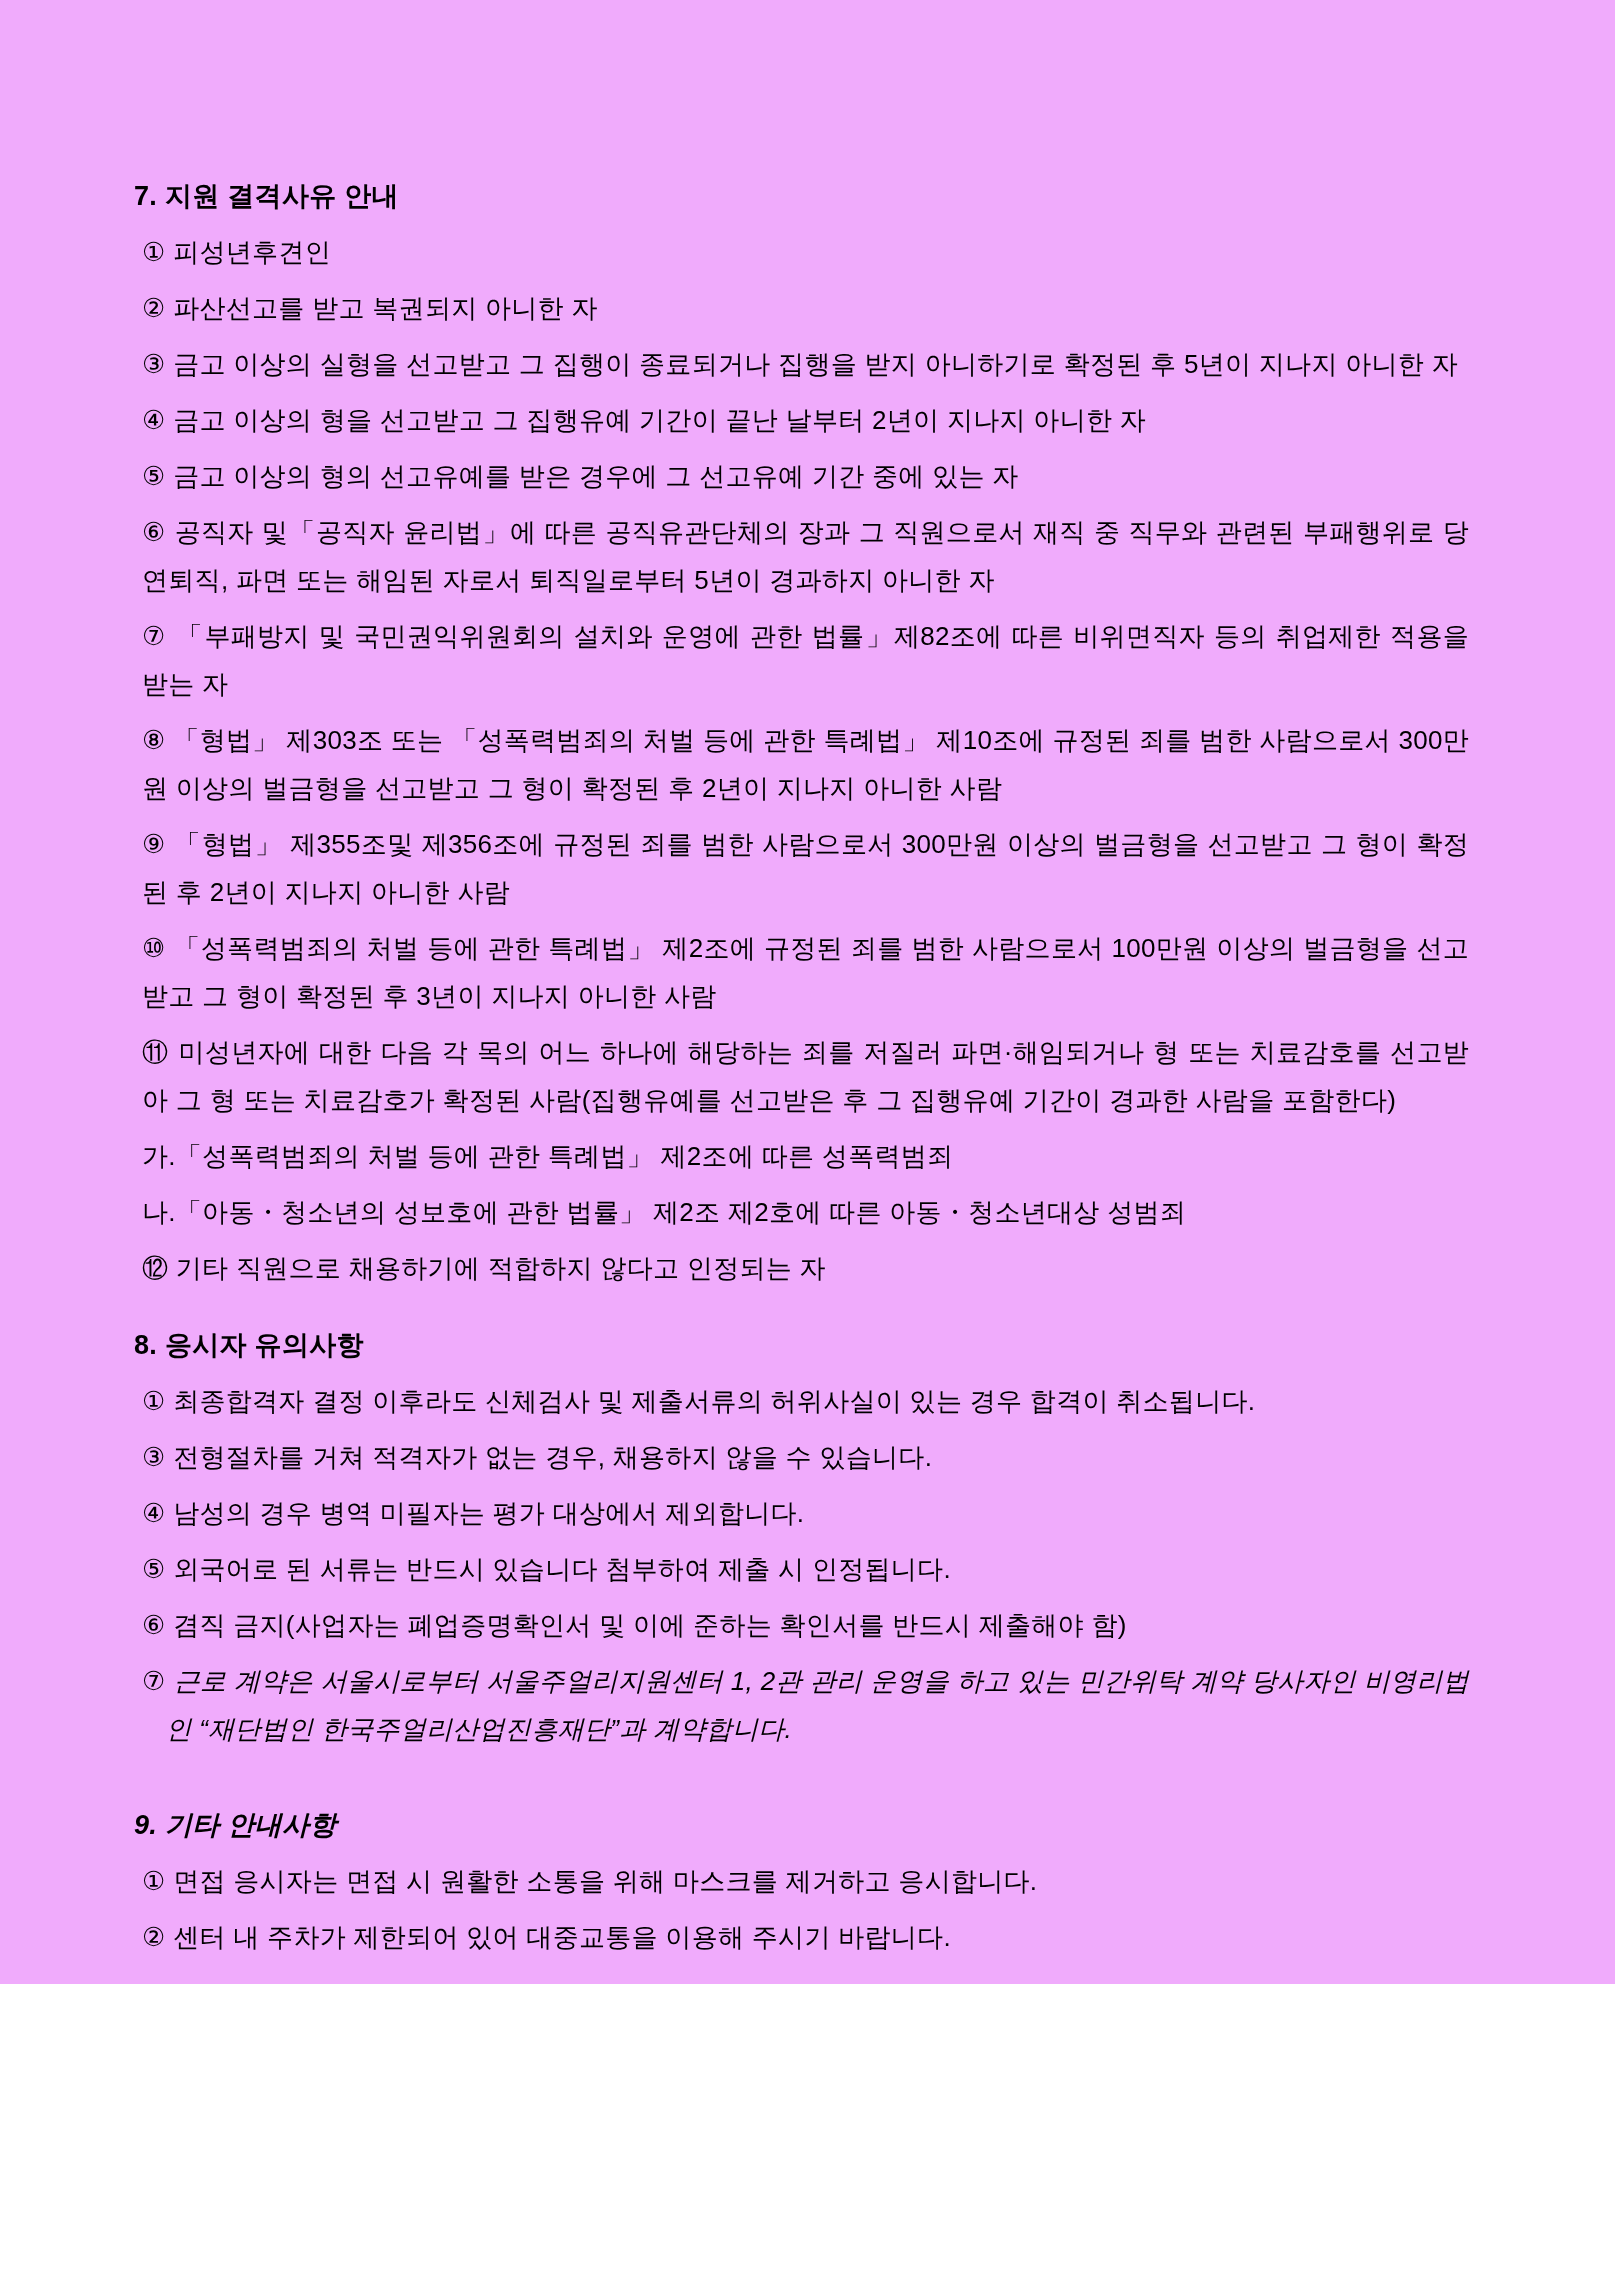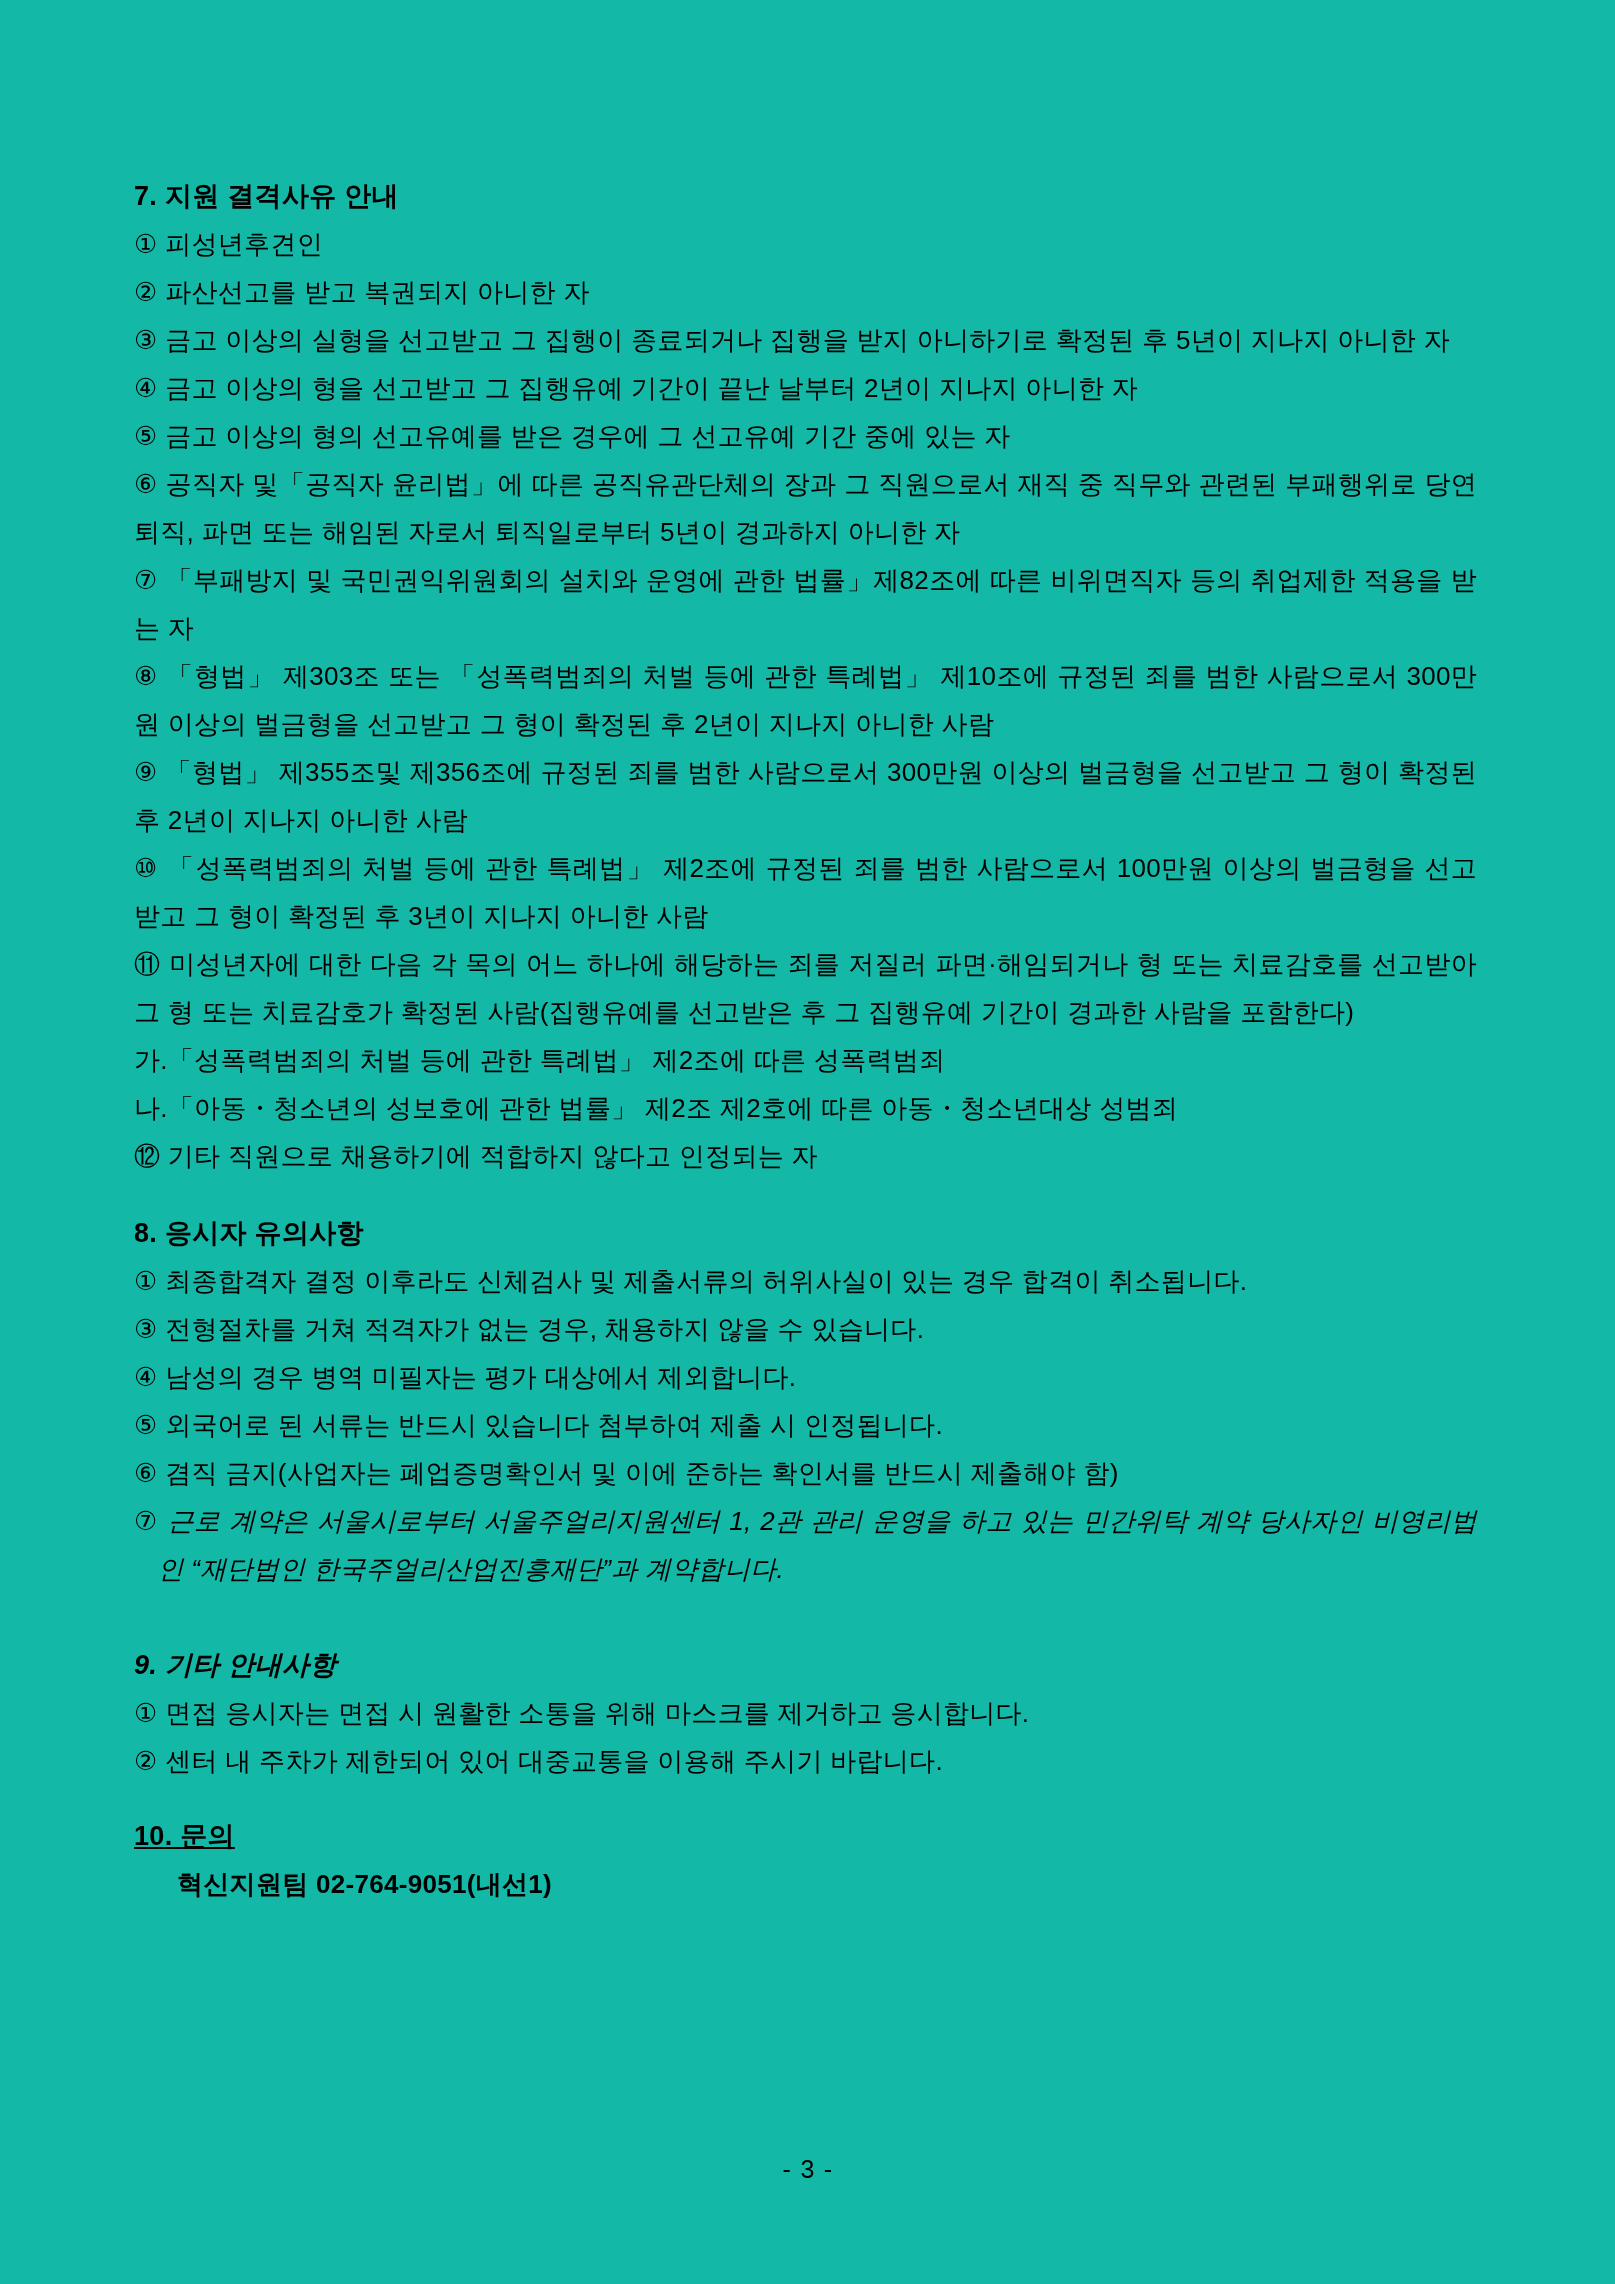--- a/index.html
+++ b/index.html
@@ -6,40 +6,40 @@
   body {
     width: 1616px;
     height: 2284px;
     background: #ffffff;
     color: #000000;
     font-family: "Liberation Sans", "DejaVu Sans", sans-serif;
   }
   .page {
     position: relative;
     width: 1616px;
-    height: 2284px;
-    background: #14b8a6;
+    height: 1984px;
+    background: #f0abfc;
     overflow: hidden;
   }
   .doc {
     position: absolute;
     left: 134px;
     top: 172px;
     width: 1343px;
   }
   .sec-title {
     margin: 0;
     font-size: 27px;
     font-weight: bold;
     line-height: 48px;
     letter-spacing: 0.3px;
     white-space: nowrap;
   }
   .line {
-    margin: 0;
+    margin: 8px;
     font-size: 26px;
     line-height: 48px;
     text-align: justify;
     word-break: break-all;
     letter-spacing: 0.3px;
   }
   .sec-8 .sec-title { margin-top: 29px; }
   .sec-9 .sec-title { margin-top: 48px; font-style: italic; }
   .sec-10 .sec-title { margin-top: 27px; text-decoration: underline; }
   .hang { padding-left: 23.5px; text-indent: -23.5px; font-style: italic; }

